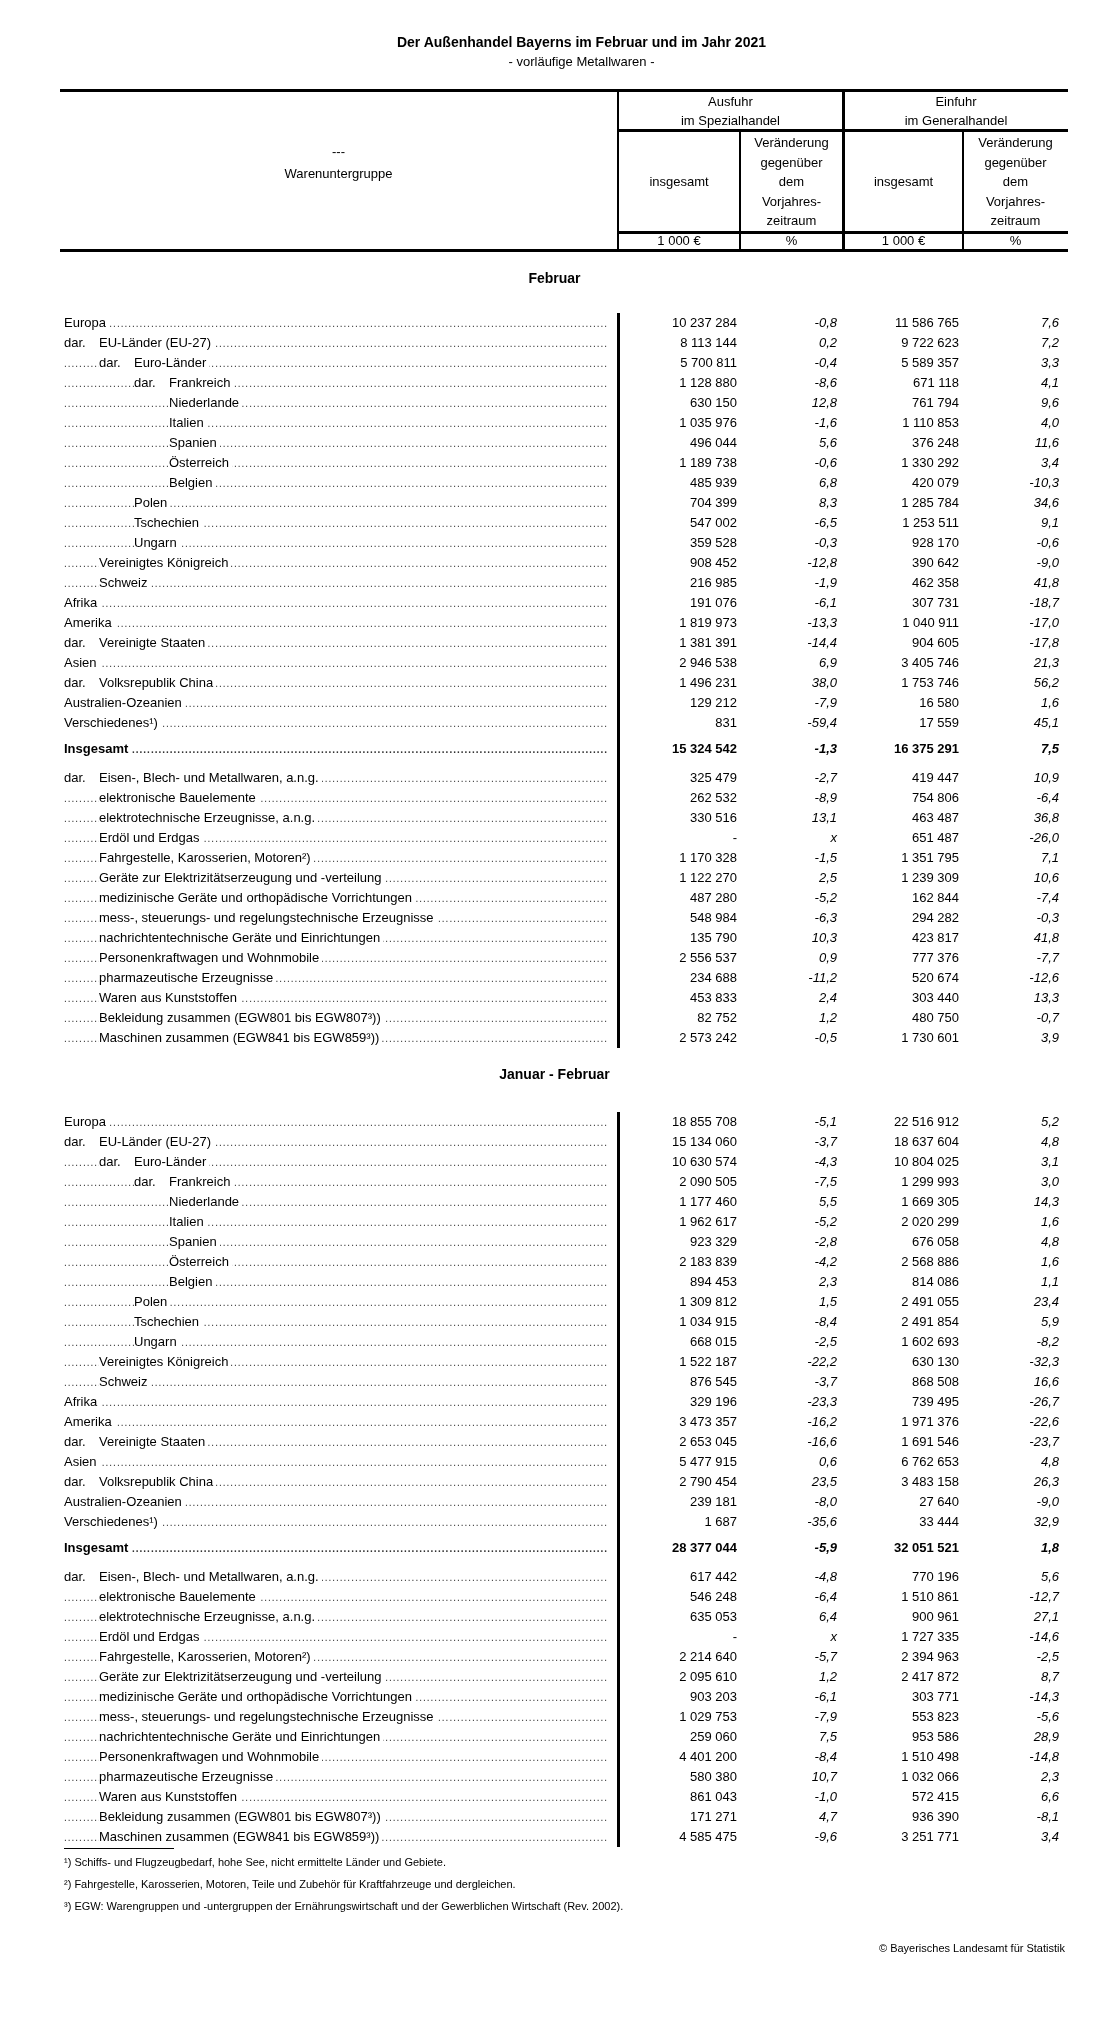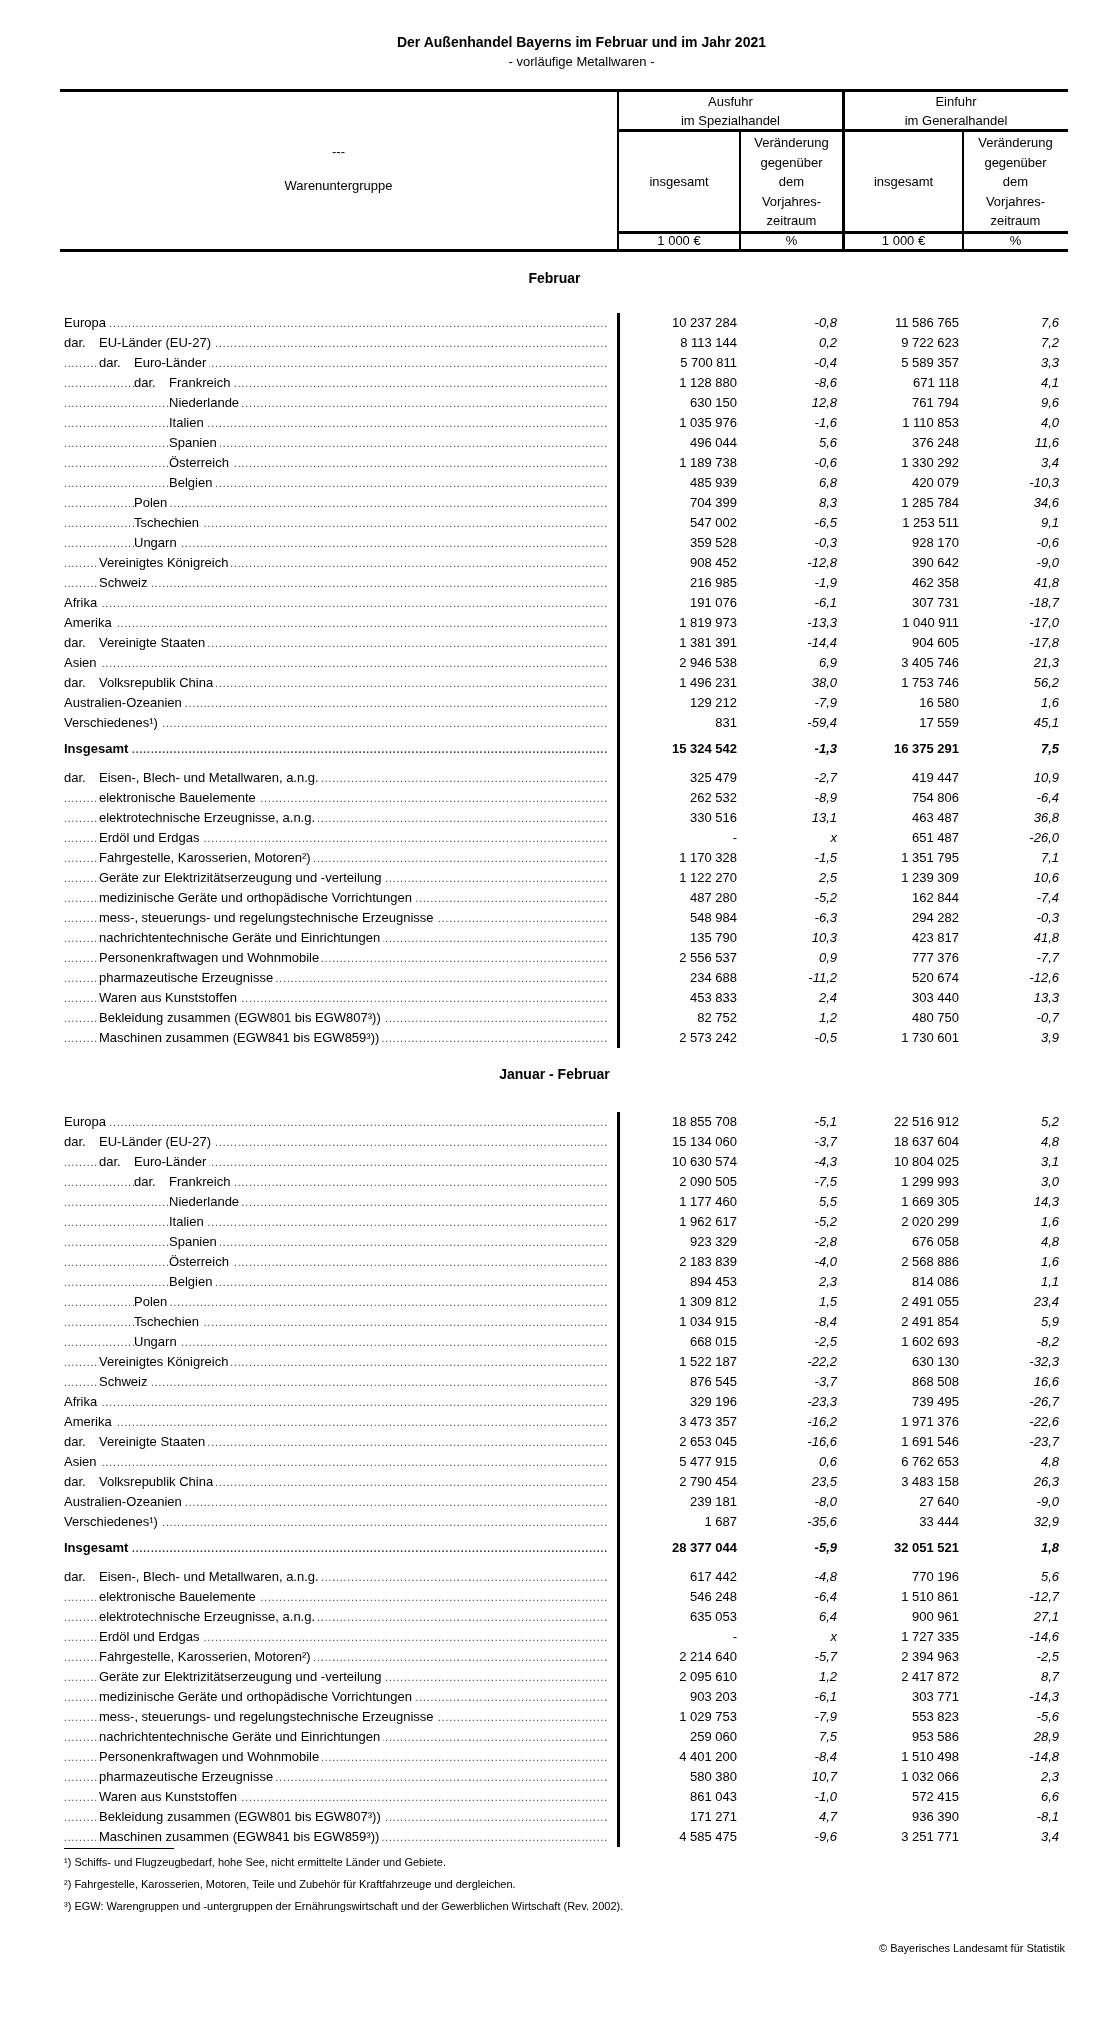--- a/index.html
+++ b/index.html
@@ -37,21 +37,21 @@
   <div class="hline" style="left:618px; width:450px; top:129px; height:3px;"></div>
   <div class="hline" style="left:618px; width:450px; top:231px; height:3px;"></div>
   <div class="hline" style="left:60px; width:1008px; top:249px; height:3px;"></div>
   <div class="vline" style="left:617px; top:90px; width:2px; height:161px;"></div>
   <div class="vline" style="left:739px; top:131px; width:2px; height:120px;"></div>
   <div class="vline" style="left:842px; top:90px; width:3px; height:161px;"></div>
   <div class="vline" style="left:962px; top:131px; width:2px; height:120px;"></div>
 
   <div class="hcell" style="left:60px; width:557px; top:140px;">
     <div style="margin-top:2px">---</div>
-    <div style="margin-top:15px">Warenuntergruppe</div>
+    <div style="margin-top:3px">Warenuntergruppe</div>
   </div>
 
   <div class="hcell" style="left:619px; width:223px; top:92px;">
     <div>Ausfuhr</div>
     <div>im Spezialhandel</div>
   </div>
   <div class="hcell" style="left:845px; width:222px; top:92px;">
     <div>Einfuhr</div>
     <div>im Generalhandel</div>
   </div>
@@ -381,21 +381,21 @@
     <div class="row" style="top: 1232px;">
       <div class="label"><span class="dots" style="line-height: 22px;">............................................................................................................................................................................................................................................................................................................</span><span class="txt" style="margin-left: 105px;"><span>Spanien</span></span></div>
       <div class="num c1">923 329</div>
       <div class="num c2">-2,8</div>
       <div class="num c3">676 058</div>
       <div class="num c4">4,8</div>
     </div>
     <div class="row" style="top: 1252px;">
       <div class="label"><span class="dots" style="line-height: 22px;">............................................................................................................................................................................................................................................................................................................</span><span class="txt" style="margin-left: 105px;"><span>Österreich</span></span></div>
       <div class="num c1">2 183 839</div>
-      <div class="num c2">-4,0</div>
+      <div class="num c2">-4,2</div>
       <div class="num c3">2 568 886</div>
       <div class="num c4">1,6</div>
     </div>
     <div class="row" style="top: 1272px;">
       <div class="label"><span class="dots" style="line-height: 22px;">............................................................................................................................................................................................................................................................................................................</span><span class="txt" style="margin-left: 105px;"><span>Belgien</span></span></div>
       <div class="num c1">894 453</div>
       <div class="num c2">2,3</div>
       <div class="num c3">814 086</div>
       <div class="num c4">1,1</div>
     </div>

